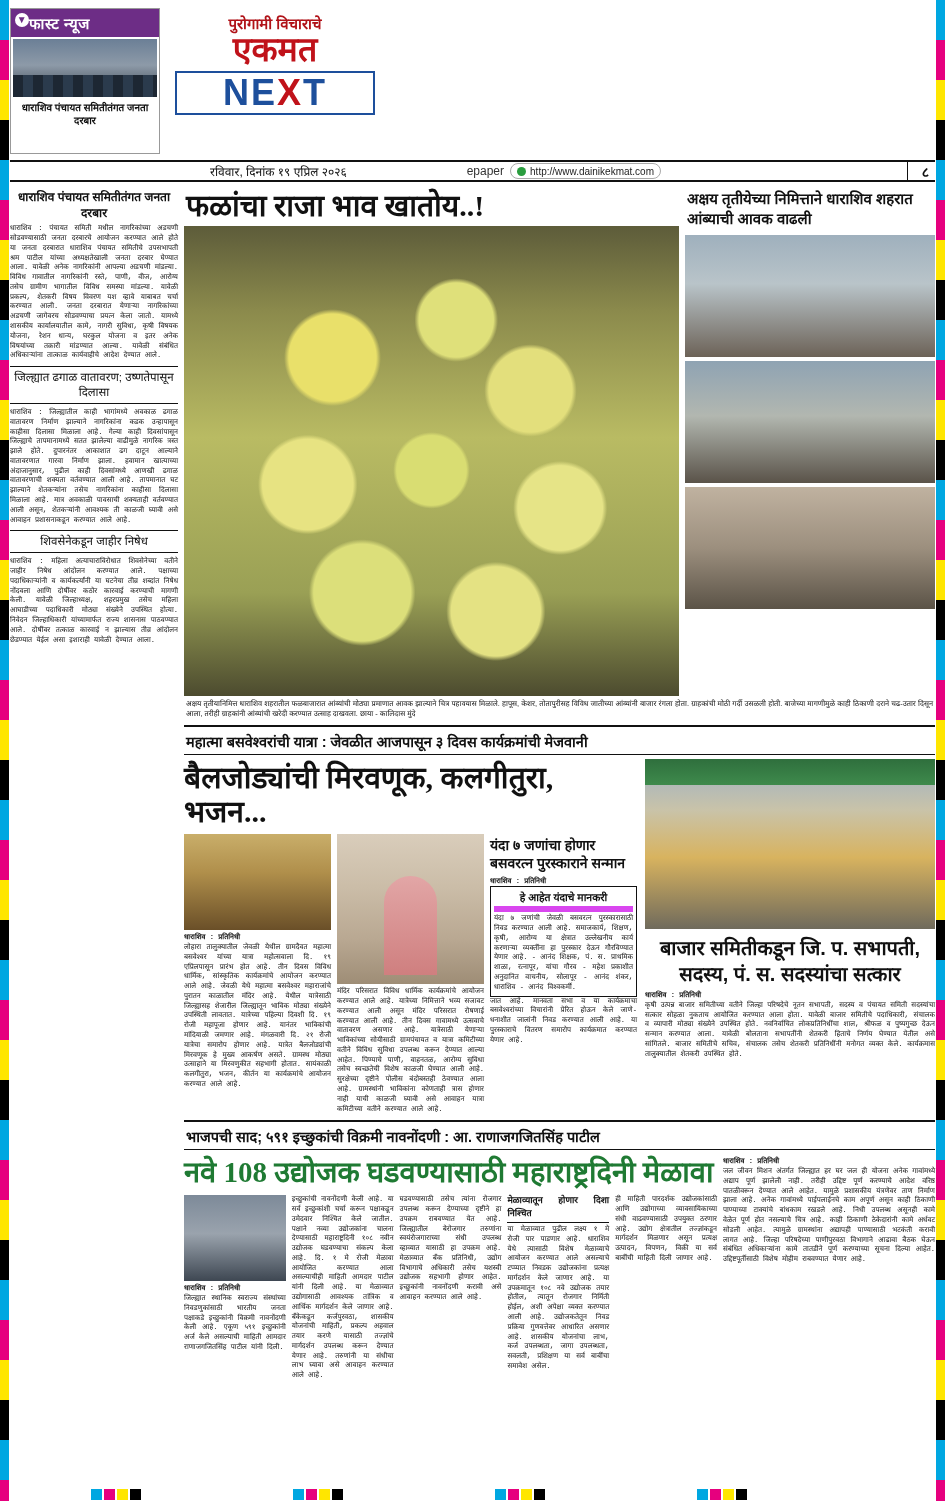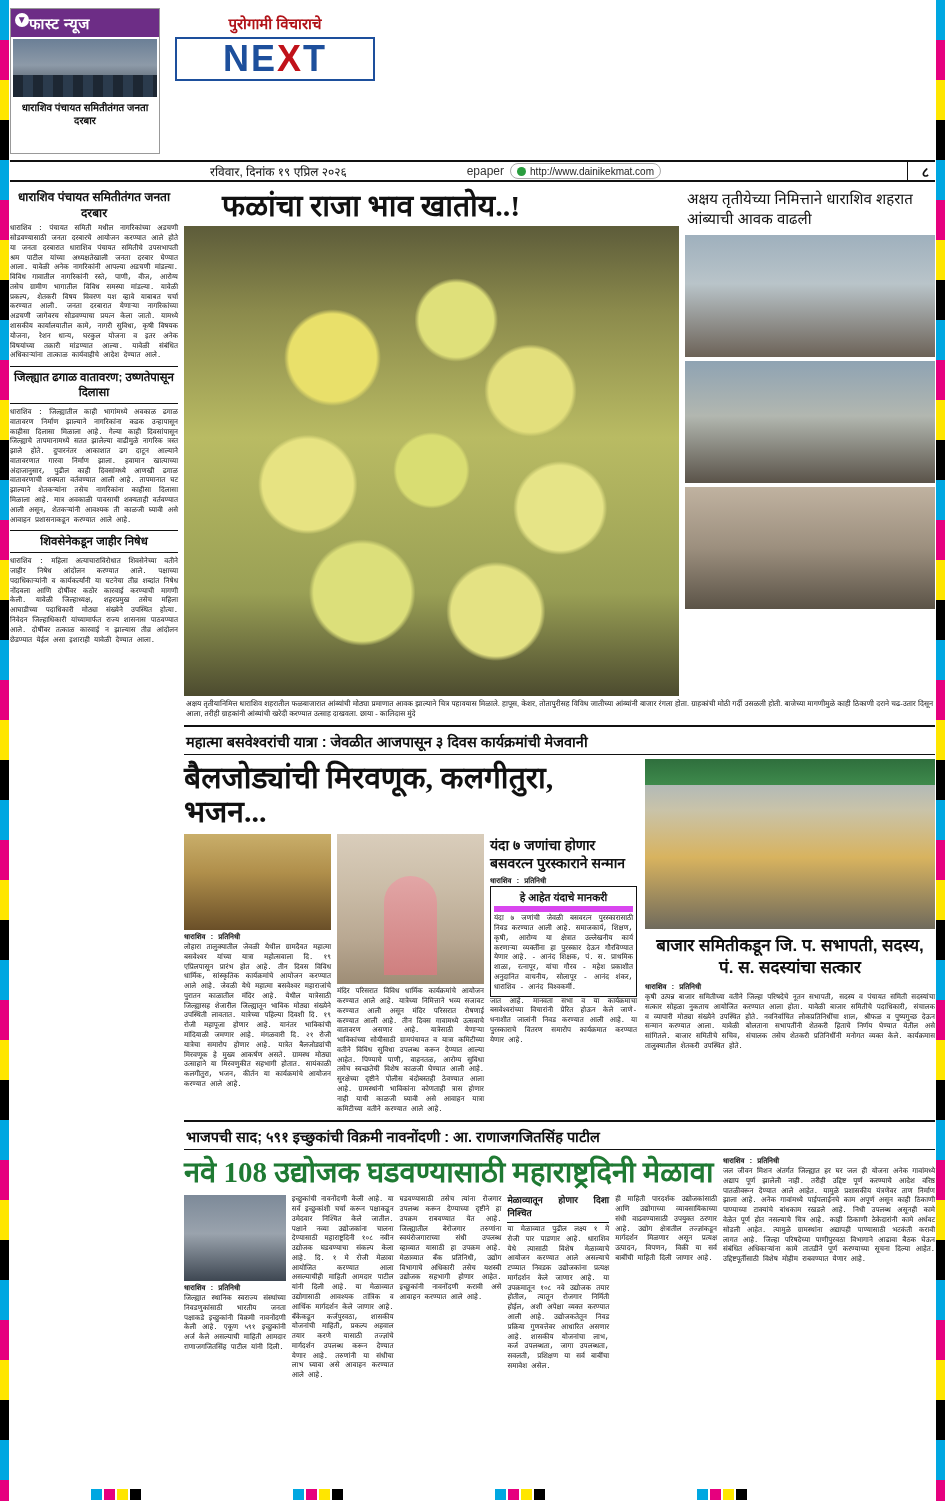--- a/index.html
+++ b/index.html
@@ -141,46 +141,45 @@
     font-weight: bold; font-size: 12px; text-align: center;
     line-height: 1.3; padding: 3px 2px;
   }
   .micro {
     font-size: 7.1px; text-align: justify; line-height: 1.38;
     color: #111; hyphens: auto; font-family: Liberation Mono, monospace;
   }
   .sec-head {
     border-top: 1px solid #111; border-bottom: 1px solid #111;
     margin: 5px 0 4px 0; padding: 3px 0;
-    font-weight: bold; font-size: 11.5px; text-align: center; line-height:1.3;
+    font-weight: normal; font-size: 11.5px; text-align: center; line-height:1.3;
   }
   
   .top-head {
     font-weight: bold; font-size: 30px; color:#111;
     padding: 2px 0 4px 2px; line-height: 1.1;
     font-family: "Liberation Serif", serif;
-    margin-left: 36px;
   }
   .top-row { display: flex; gap: 6px; }
   .big-photo {
     width: 100%; height: 470px;
     background:
       radial-gradient(circle at 30% 28%, #e9e06a 0 9%, transparent 10%),
       radial-gradient(circle at 55% 20%, #dfe07a 0 8%, transparent 9%),
       radial-gradient(circle at 70% 35%, #e3df7c 0 9%, transparent 10%),
       radial-gradient(circle at 25% 55%, #e7e382 0 10%, transparent 11%),
       radial-gradient(circle at 50% 52%, #d9dd72 0 10%, transparent 11%),
       radial-gradient(circle at 76% 60%, #e6e487 0 9%, transparent 10%),
       radial-gradient(circle at 36% 78%, #dcdf7a 0 10%, transparent 11%),
       radial-gradient(circle at 63% 82%, #e4e283 0 9%, transparent 10%),
       linear-gradient(180deg,#5d5c3a 0%, #8b8a4c 18%, #b9bb63 45%, #9aa055 78%, #4c4b2f 100%);
     position: relative; overflow: hidden;
   }
   .right-kicker {
-    font-weight: normal; font-size: 15px; line-height: 1.35;
+    font-weight: bold; font-size: 15px; line-height: 1.35;
     padding: 2px 2px 5px 2px;
   }
   .photo-strip { width: 250px; }
   .strip-photo { width: 100%; height: 122px; margin-bottom: 4px; position: relative; overflow:hidden; }
   .sp1 { background: linear-gradient(180deg,#9fb0bd 0%, #b9c4c9 40%, #6c6257 100%); }
   .sp2 { background: linear-gradient(180deg,#8fa3b3 0%, #b2b7b0 45%, #5a5349 100%); }
   .sp3 { background: linear-gradient(180deg,#c0b2a0 0%, #9c8f7e 50%, #5b5347 100%); }
   .photo-cap {
     font-size: 7.4px; line-height: 1.35; text-align: justify;
     padding: 3px 2px 0 2px;
@@ -231,21 +230,21 @@
   .group-photo {
     width: 100%; height: 170px;
     background: linear-gradient(180deg,#9bb0c4 0%, #c9c3a9 30%, #d8b35f 58%, #6f6a5c 100%);
     position: relative; overflow:hidden;
   }
   .group-photo::before {
     content:""; position:absolute; left:0; right:0; top:0; height:26px;
     background: linear-gradient(180deg,#2f6f3d 0%, #3e8a4c 100%);
   }
   .center-head2 {
-    font-weight: bold; font-size: 17px; text-align: center; line-height: 1.3;
+    font-weight: bold; font-size: 20px; text-align: center; line-height: 1.3;
     padding: 6px 2px 4px 2px;
   }
   
   .sec3 { display:flex; gap:6px; margin-top: 4px; }
   .sec3-left { flex: 1; }
   .sec3-right { width: 212px; }
   .green-head {
     font-family:"Liberation Serif", serif;
     font-weight: bold; font-size: 29px; color: #1f7a33;
     line-height: 1.1; padding: 3px 0 6px 0;
@@ -282,20 +281,21 @@
         <span class="bullet">▼</span>
         <span>फास्ट न्यूज</span>
       </div>
       <div class="fastnews-photo"></div>
       <div class="fastnews-cap">धाराशिव पंचायत समितीतंगत जनता दरबार</div>
     </div>
 
 
     <div class="masthead-right">
       <div class="tagline">पुरोगामी विचाराचे</div>
+      <div class="ekmat">एकमत</div>
       <div class="next-logo">
         <span>NE</span>
           <span class="x">X</span>
           <span>T</span>
       </div>
     </div>
   </div>
 
   <div class="datebar">
     <span class="date">रविवार, दिनांक १९ एप्रिल २०२६</span>

